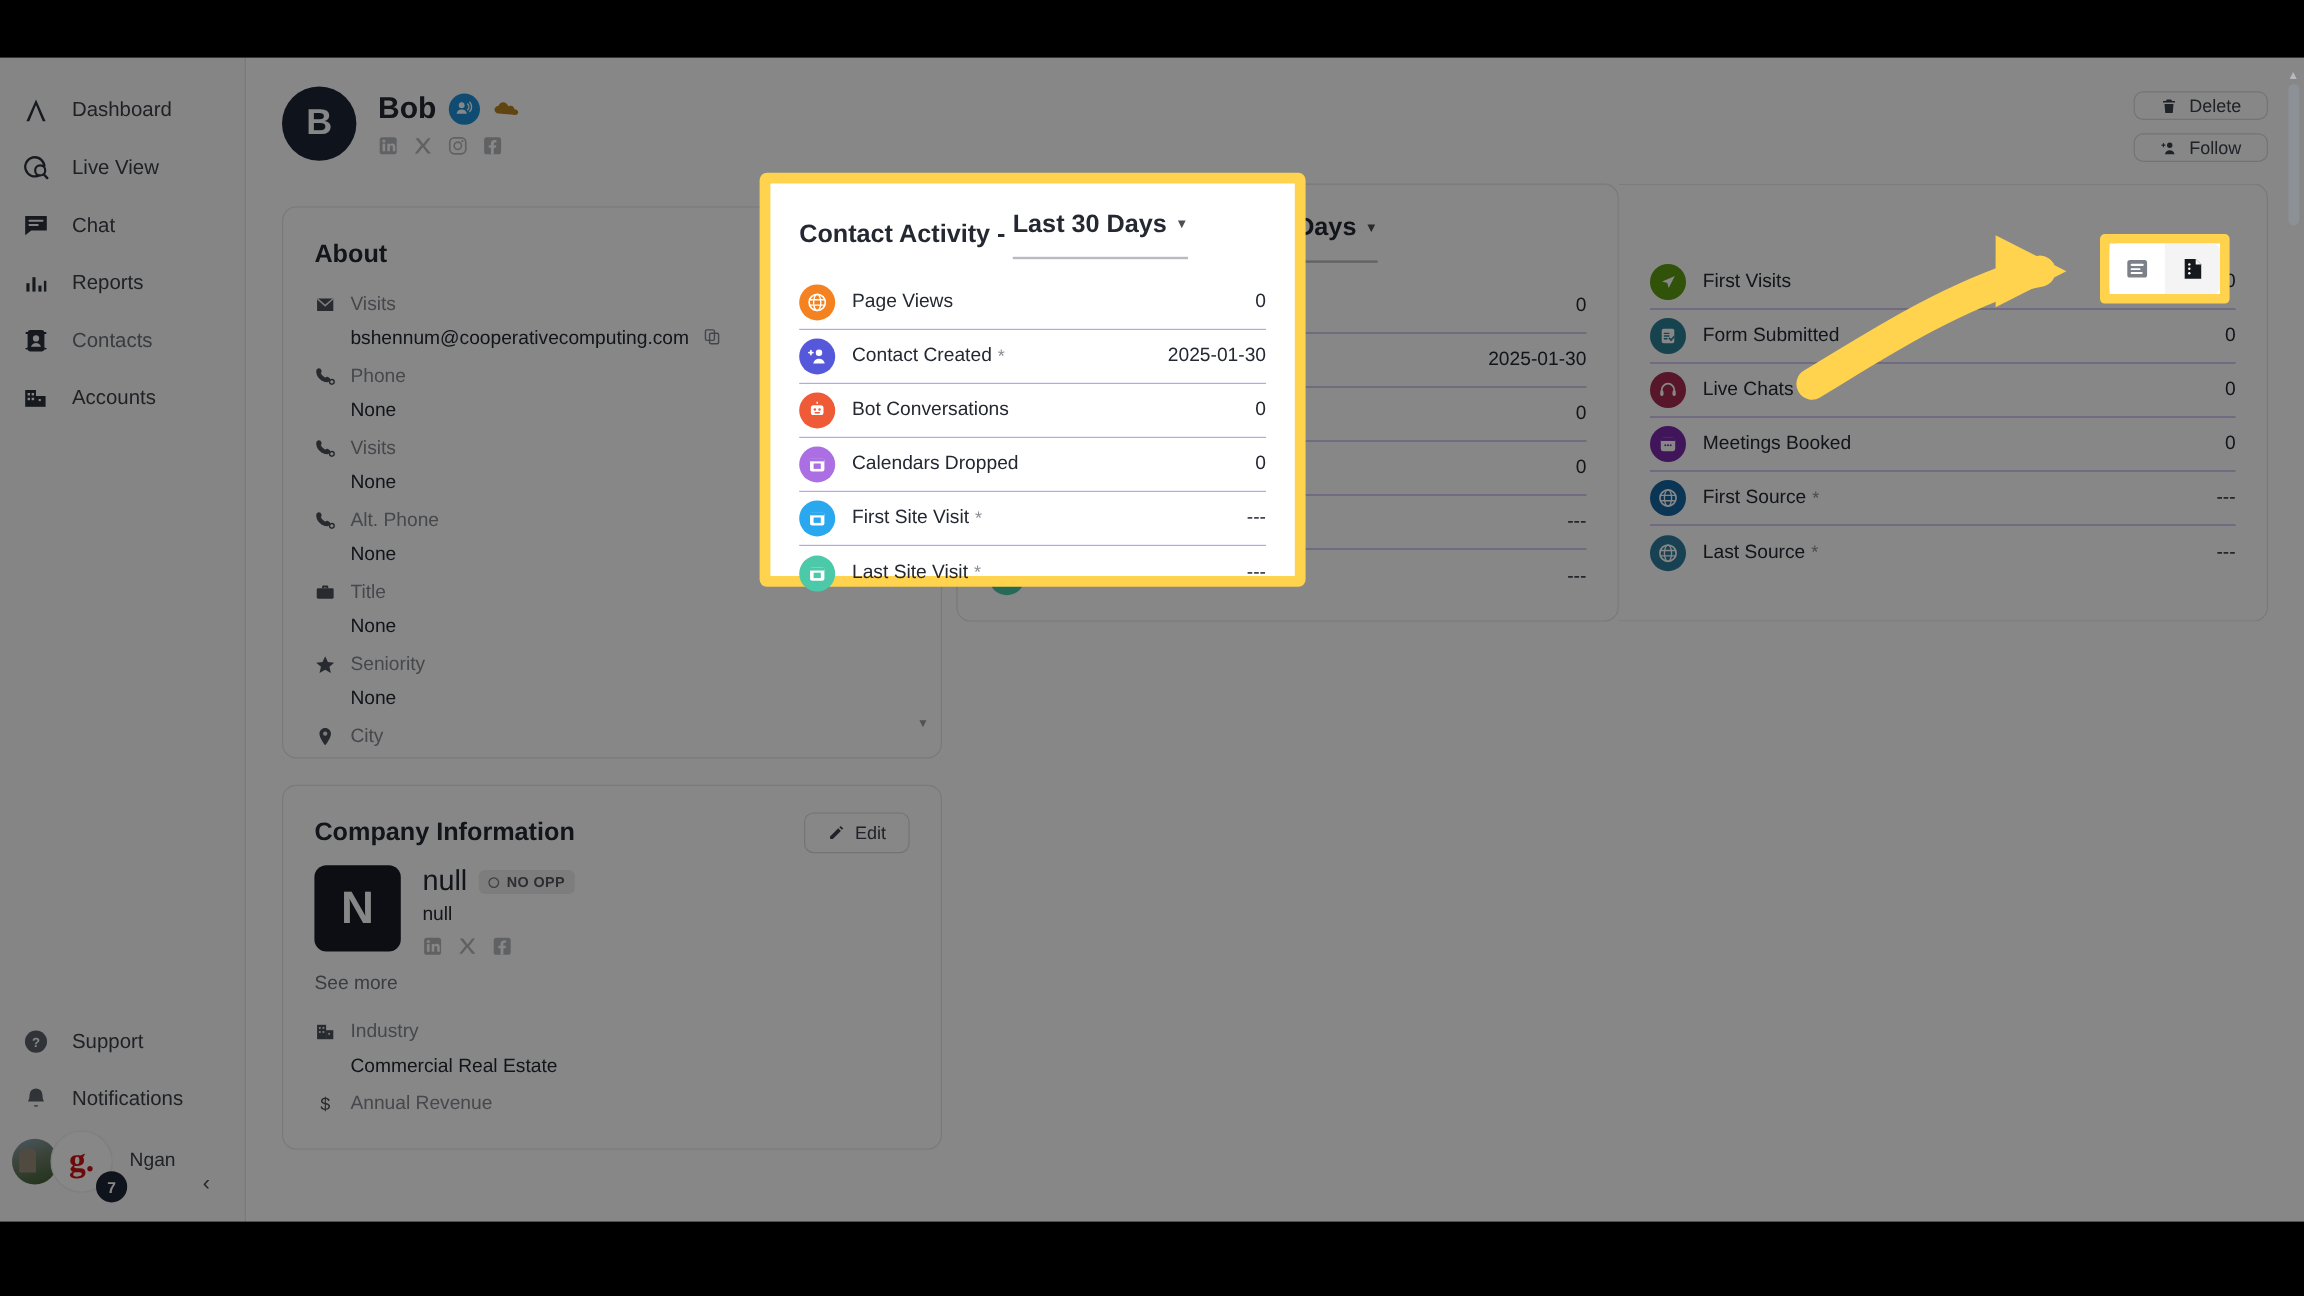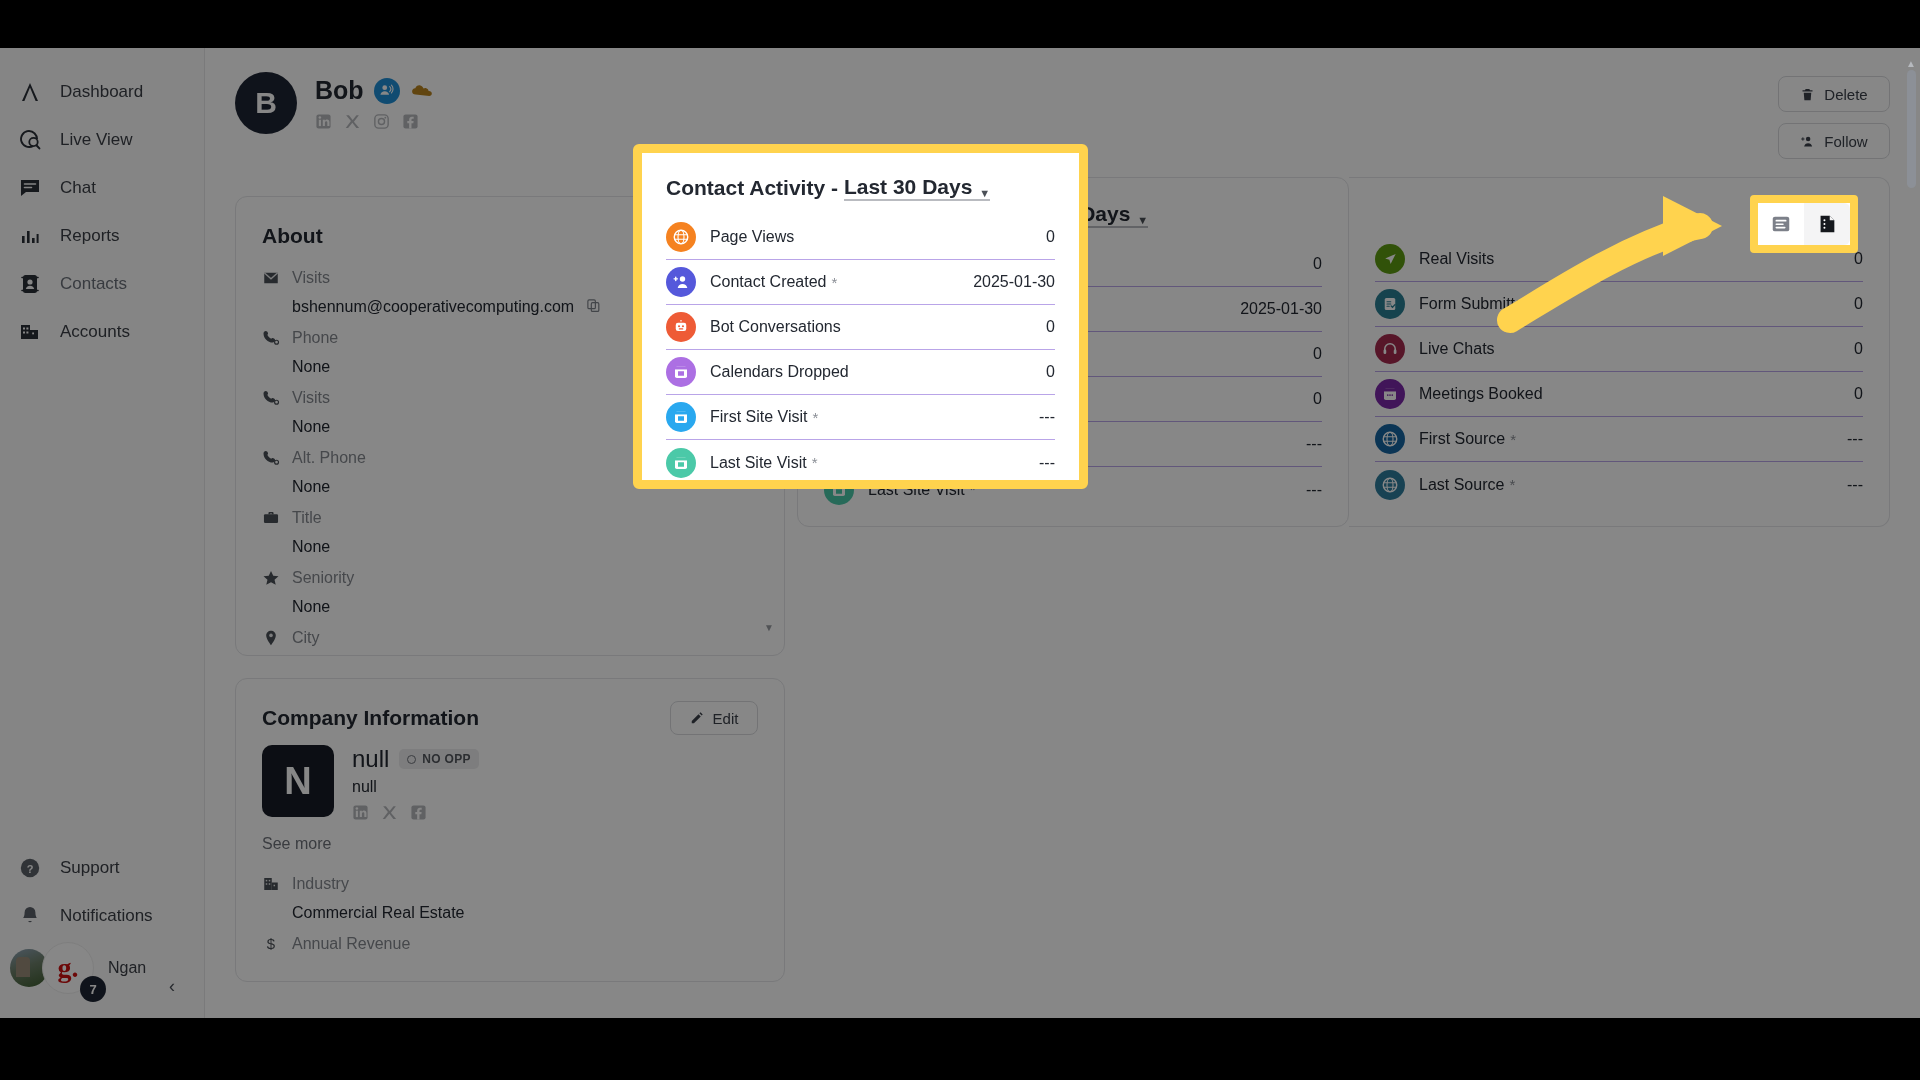--- a/index.html
+++ b/index.html
@@ -85,21 +85,21 @@
   .broadcast-icon { width:26px; height:26px; border-radius:50%; background:#1f8fd6; display:flex;align-items:center;justify-content:center; }
   .broadcast-icon svg { width:17px;height:17px;fill:#fff; }
   .cloud-icon { width: 28px; height: 16px; }
   .socials { display:flex; align-items:center; gap:12px; margin-top: 8px; }
   .soc { width:17px; height:17px; opacity:.55; }
   .soc svg { width:17px; height:17px; fill:#7b7f86; }
 
   .header-actions { margin-left:auto; display:flex; flex-direction:column; gap:11px; padding-top: 4px; }
   .hbtn {
     display:flex; align-items:center; justify-content:center; gap:9px;
-    width: 112px; height: 36px; border:1px solid #d9dade; border-radius: 8px;
+    width: 112px; height: 24px; border:1px solid #d9dade; border-radius: 8px;
     background:#fff; color:#3b404a; font-size:15px; cursor:pointer;
   }
   .hbtn svg { width:15px; height:15px; fill:#3b404a; }
 
   
   .content { display:flex; gap: 12px; padding: 18px 30px 0 30px; align-items: flex-start; }
   .col-left { width: 550px; flex:none;margin-top:19px; }
   .col-right { flex: 1; display:flex; gap: 0; }
 
   .card {
@@ -144,22 +144,22 @@
   .opp-dot { width:9px;height:9px;border-radius:50%;border:1.5px solid #6f737a; }
   .company-sub { font-size:16px; color:#232831; margin-top:5px; }
   .see-more { font-size:16px; color:#6e727a; margin-top: 14px; }
 
   
   .activity-card { background:#fff; border:1px solid #e4e5e8; border-radius:12px; padding: 24px 26px 14px 26px; }
   .act-left { width: 552px; flex:none; }
   .act-right { flex:1; }
   .act-title { font-size:21px; font-weight:700; color:#232831; display:flex; align-items:center; gap:6px; margin-bottom: 14px;}
   .range-select {
-    border-bottom: 2px solid #b9bbc0; display:inline-flex; align-items:flex-end; gap:7px;
-    cursor:pointer; padding-bottom:0;
+    border-bottom: 2px solid #b9bbc0; display:inline-flex; align-items:center; gap:7px;
+    cursor:pointer; padding-bottom:15px;
   }
   .caret { font-size: 11px; color:#4b5057; }
   .act-row {
     display:flex; align-items:center; height: 45px;
     border-bottom: 1.5px solid #b9a4e8;
   }
   .act-row:last-child { border-bottom: none; }
   .act-ico {
     width: 30px; height:30px; border-radius:50%; flex:none;
     display:flex; align-items:center; justify-content:center; margin-right: 14px;
@@ -635,21 +635,21 @@
         </div>
 
         <div class="activity-card act-right" style="border-left:none;border-radius:0 12px 12px 0;">
           <div class="act-title-spacer"></div>
           <div class="act-row">
             <span class="act-ico" style="background:#5E9B12">
                 <svg viewBox="0 0 24 24">
                   <path d="M19.6 5.2 5.6 11.4l5.6 1.6 1.6 5.6Z" fill="#fff"></path>
                 </svg>
               </span>
-            <span class="act-label">Real Visits</span>
+            <span class="act-label">First Visits</span>
             <span class="act-val">0</span>
           </div>
           <div class="act-row">
             <span class="act-ico" style="background:#2A7F93">
                 <svg viewBox="0 0 24 24">
                   <rect x="5" y="4" width="14" height="16" rx="2" fill="#fff"></rect>
                   <path d="M8 9h5M8 12h5M8 15h3" stroke="#2A7F93" stroke-width="1.5" stroke-linecap="round"></path>
                   <path d="M13.6 14.6 15.4 16.4 18.6 12.8" stroke="#2A7F93" stroke-width="1.8" fill="none" stroke-linecap="round"></path>
                 </svg>
               </span>

